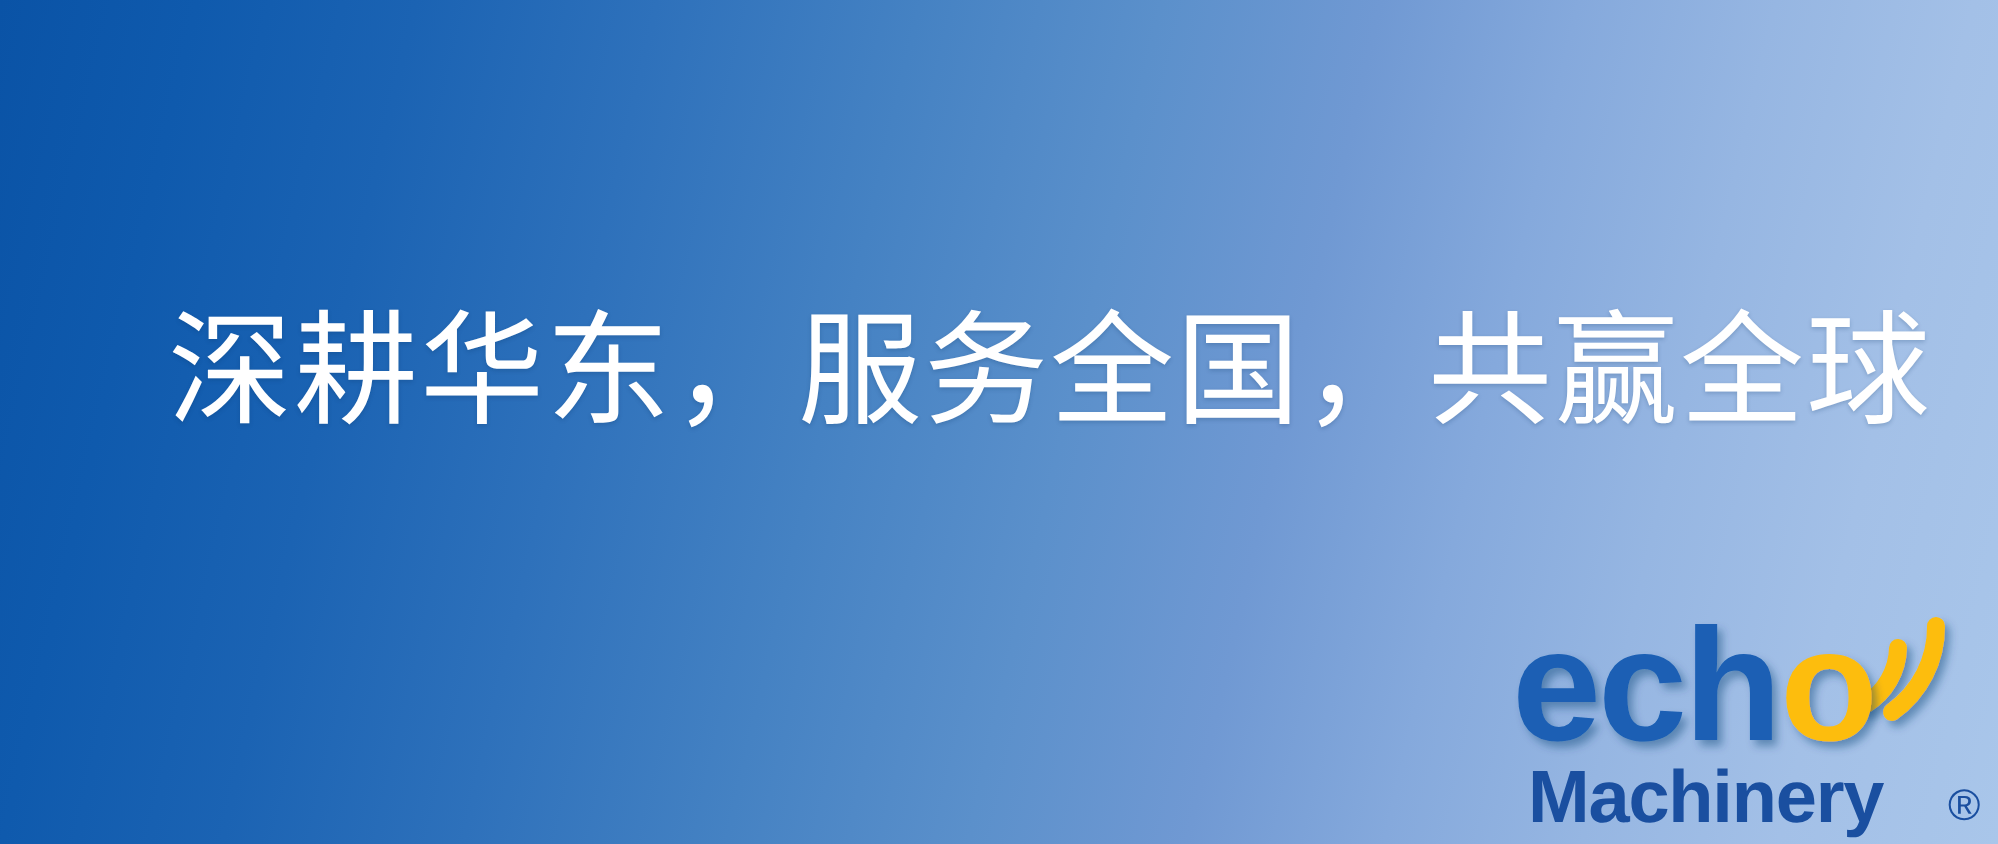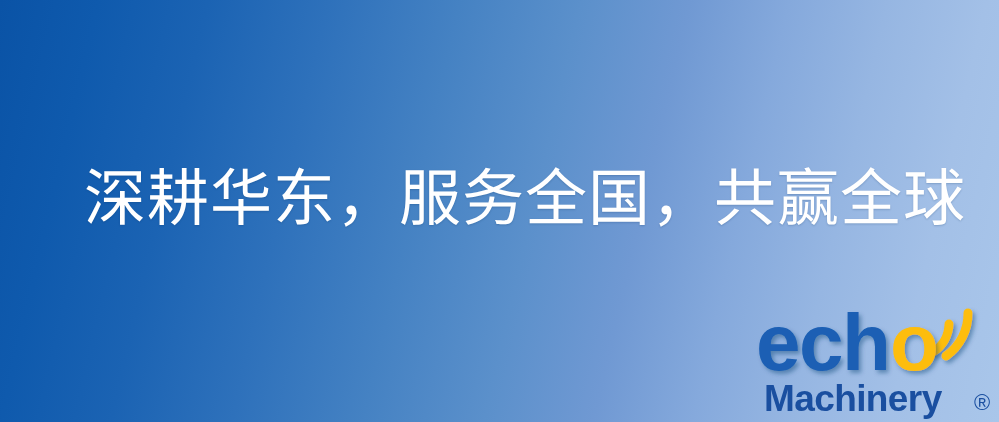--- a/index.html
+++ b/index.html
@@ -28,21 +28,21 @@
         #a3c0e7 90%,
         #a9c6ea 100%);
     font-family: "Liberation Sans", "DejaVu Sans", sans-serif;
     user-select: none;
   }
 
   
   #headline {
     position: absolute;
     left: 84px;
-    top: 164px;
+    top: 152px;
     font-family: "Liberation Serif", "DejaVu Serif", serif;
     font-size: 62px;
     line-height: 1.15;
     letter-spacing: 1px;
     color: #ffffff;
     white-space: nowrap;
     text-shadow: 0 1px 2px rgba(8, 48, 96, 0.22);
   }
 
   

